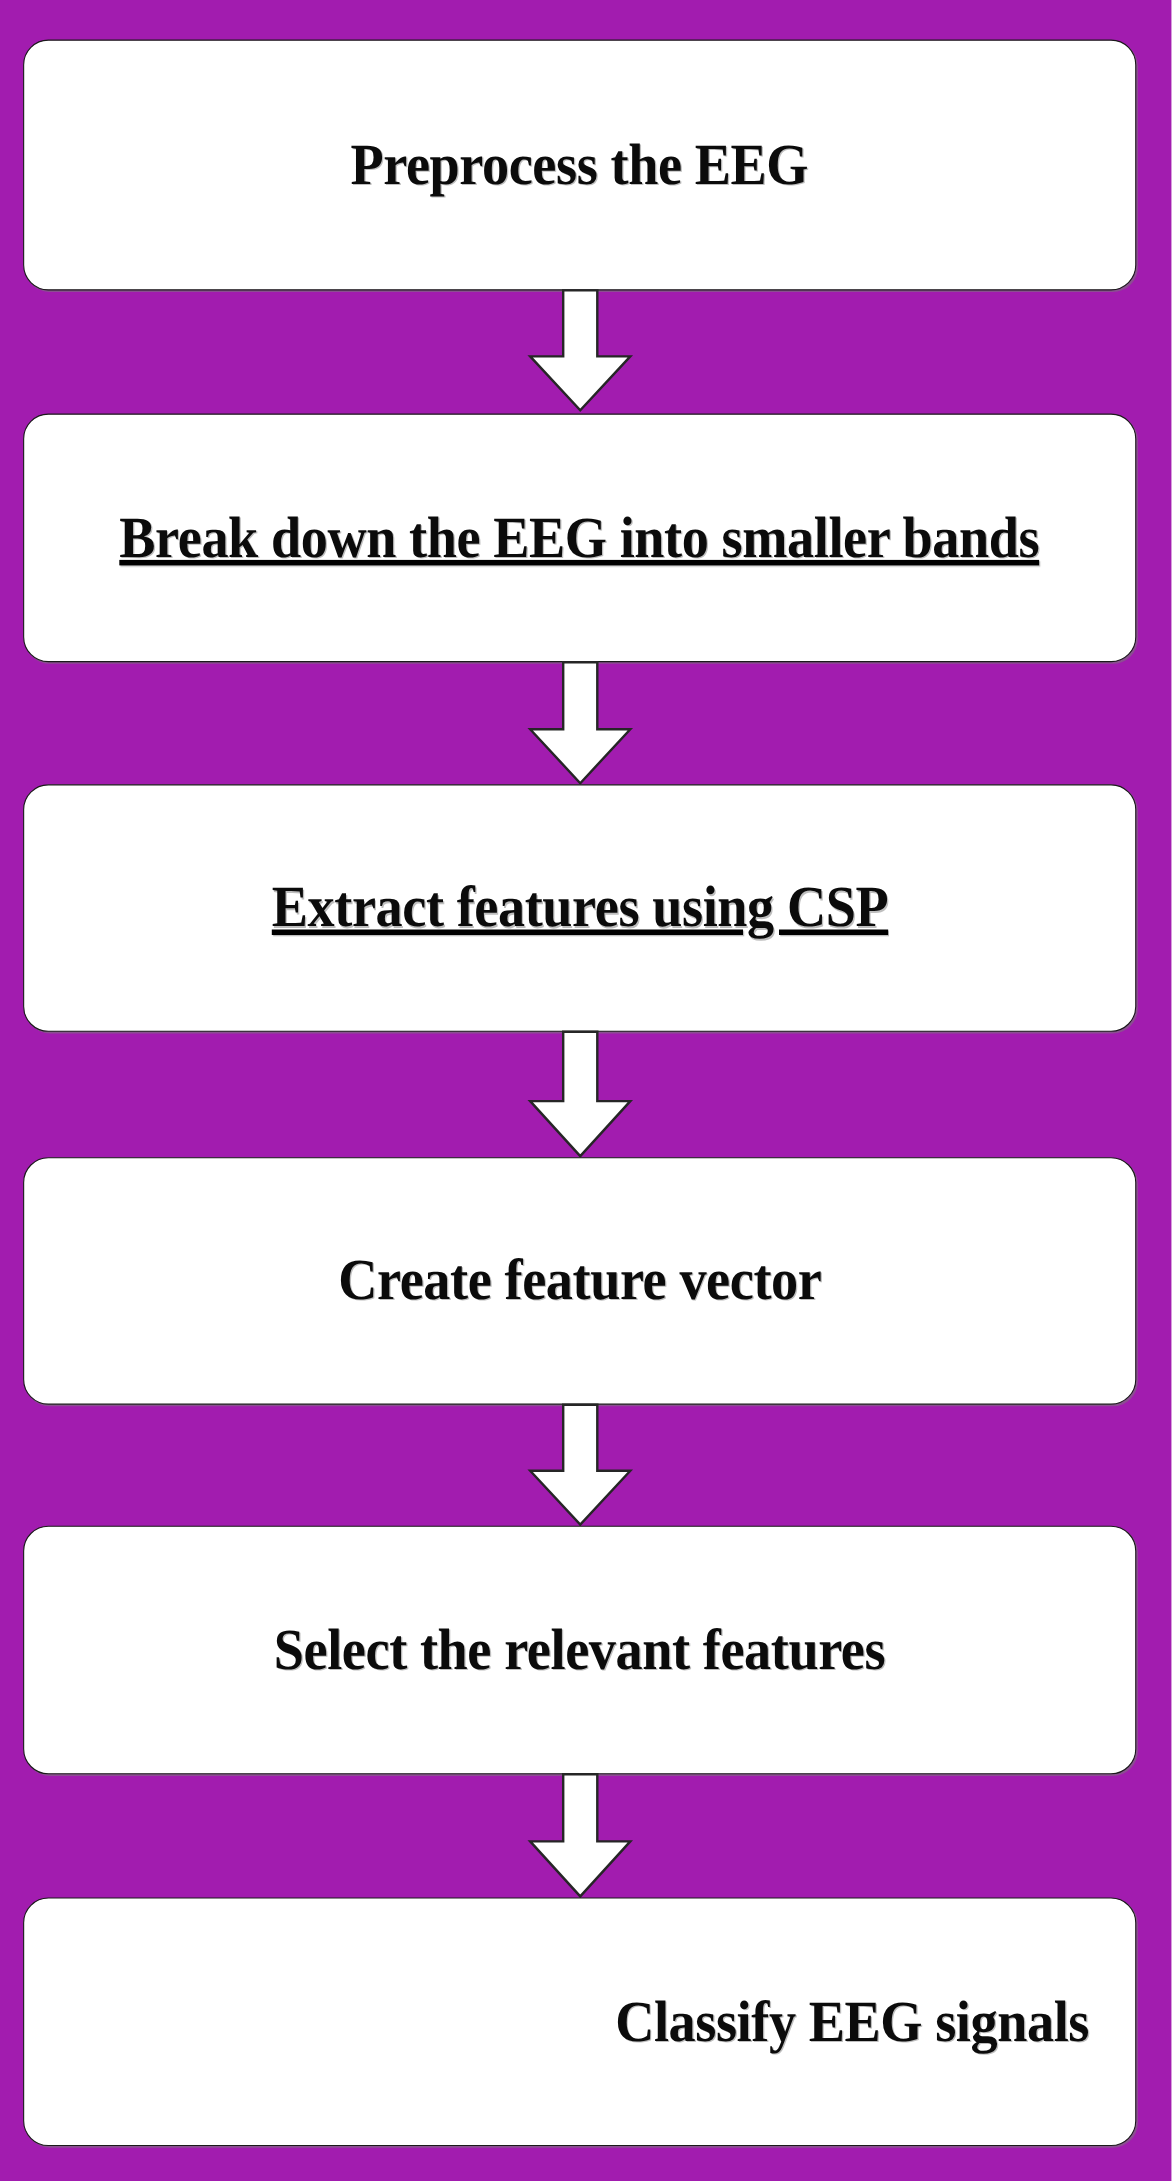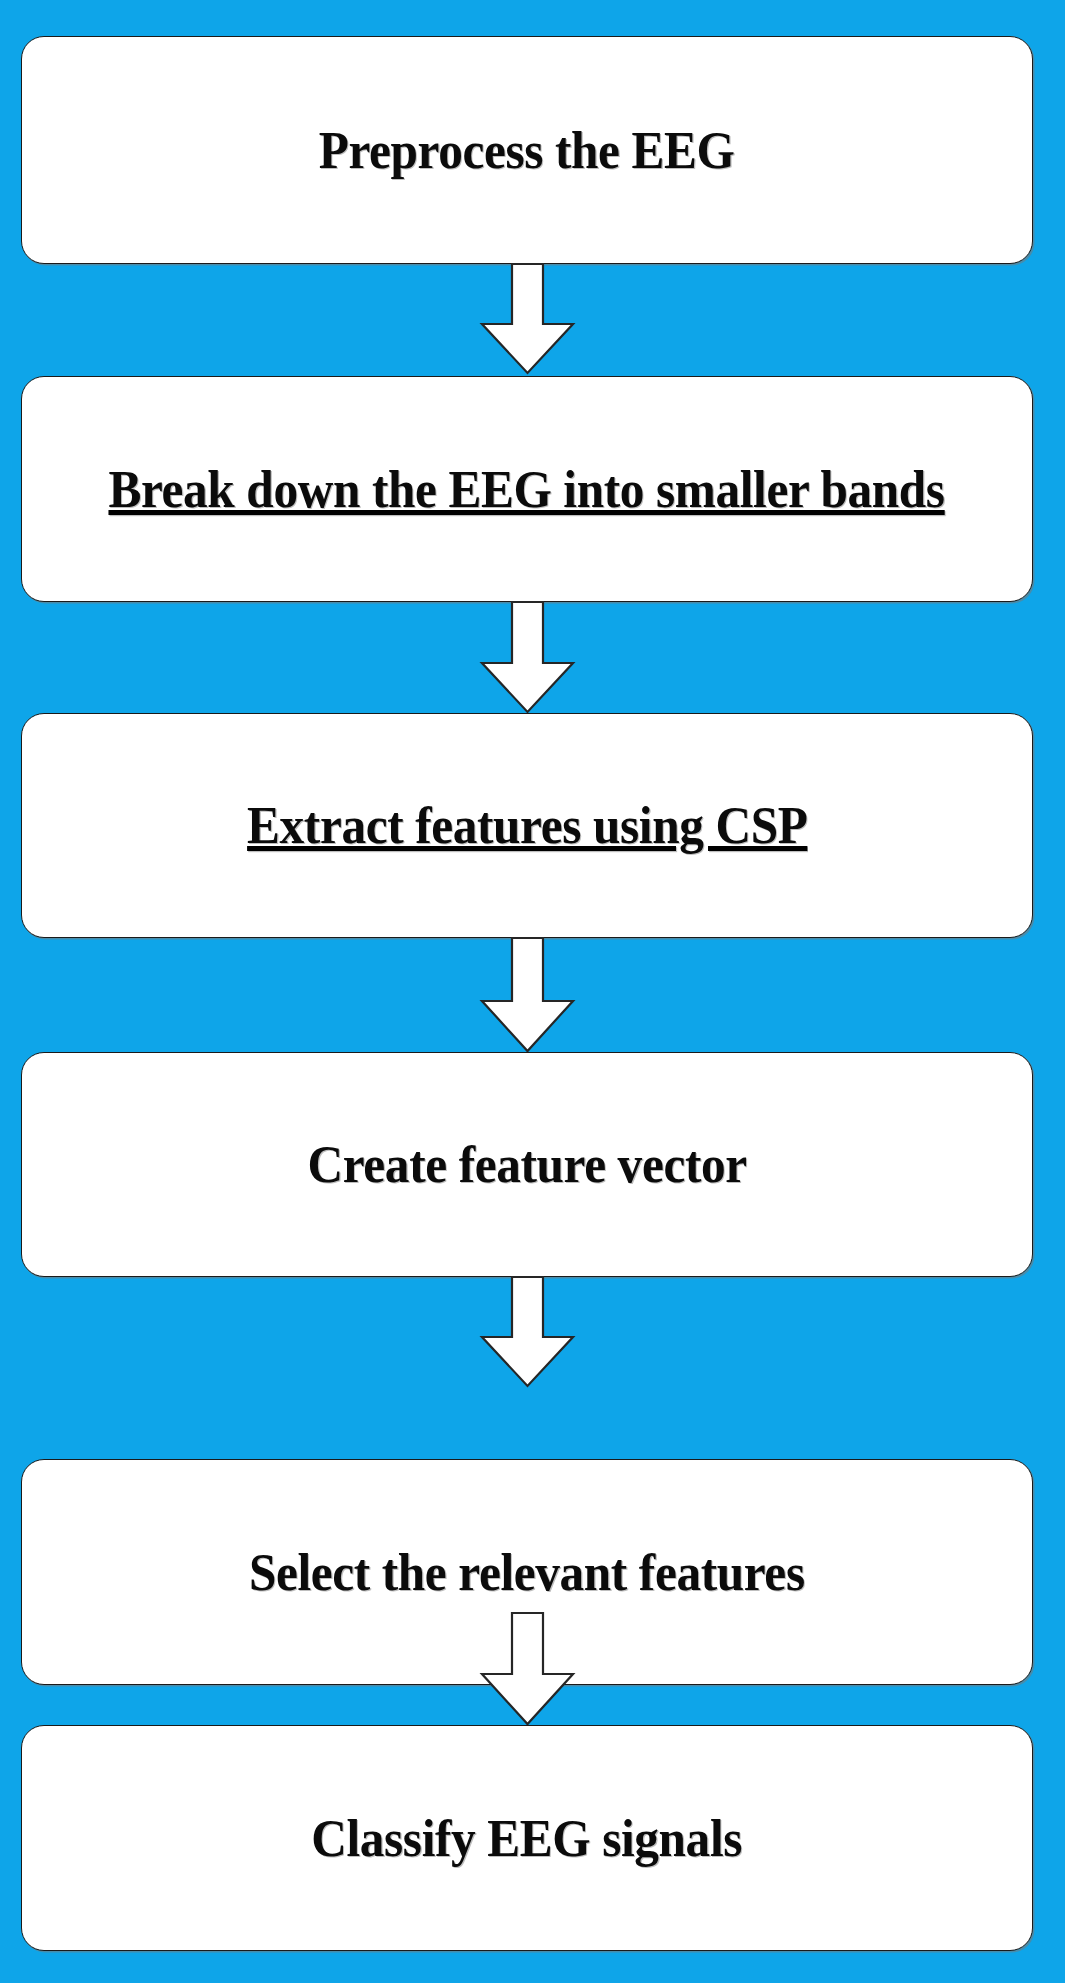--- a/index.html
+++ b/index.html
@@ -10,21 +10,21 @@
   body {
     width: 1065px;
     height: 1983px;
     font-family: "Liberation Serif", "DejaVu Serif", serif;
     overflow: hidden;
   }
   #flowchart {
     position: relative;
     width: 1065px;
     height: 1983px;
-    background: #0ea5e9;
+    background: #a21caf;
   }
   .node {
     position: absolute;
     left: 21px;
     width: 1012px;
     box-sizing: border-box;
     border: 1.6px solid #1a1a1a;
     border-radius: 23px;
     background: #ffffff;
     display: flex;
@@ -102,27 +102,27 @@
   <div class="node" style="top:1052px; height:225px;">
     <span class="node-label">Create feature vector</span>
   </div>
 
   <div class="connector" style="top:1277px; height:110px;">
     <svg viewBox="0 0 93 110" preserveAspectRatio="none">
       <polygon class="arrow-shape" points="31,0 62,0 62,60 92,60 46.5,109 1,60 31,60"></polygon>
     </svg>
   </div>
 
-  <div class="node" style="top:1459px; height:226px;">
+  <div class="node" style="top:1387px; height:226px;">
     <span class="node-label">Select the relevant features</span>
   </div>
 
   <div class="connector" style="top:1613px; height:112px;">
     <svg viewBox="0 0 93 112" preserveAspectRatio="none">
       <polygon class="arrow-shape" points="31,0 62,0 62,61 92,61 46.5,111 1,61 31,61"></polygon>
     </svg>
   </div>
 
-  <div class="node" style="top:1725px; height:226px;">
+  <div class="node" style="top:1725px; height:226px;justify-content:flex-end;">
     <span class="node-label">Classify EEG signals</span>
   </div>
 
 </div>
 
 </body></html>

